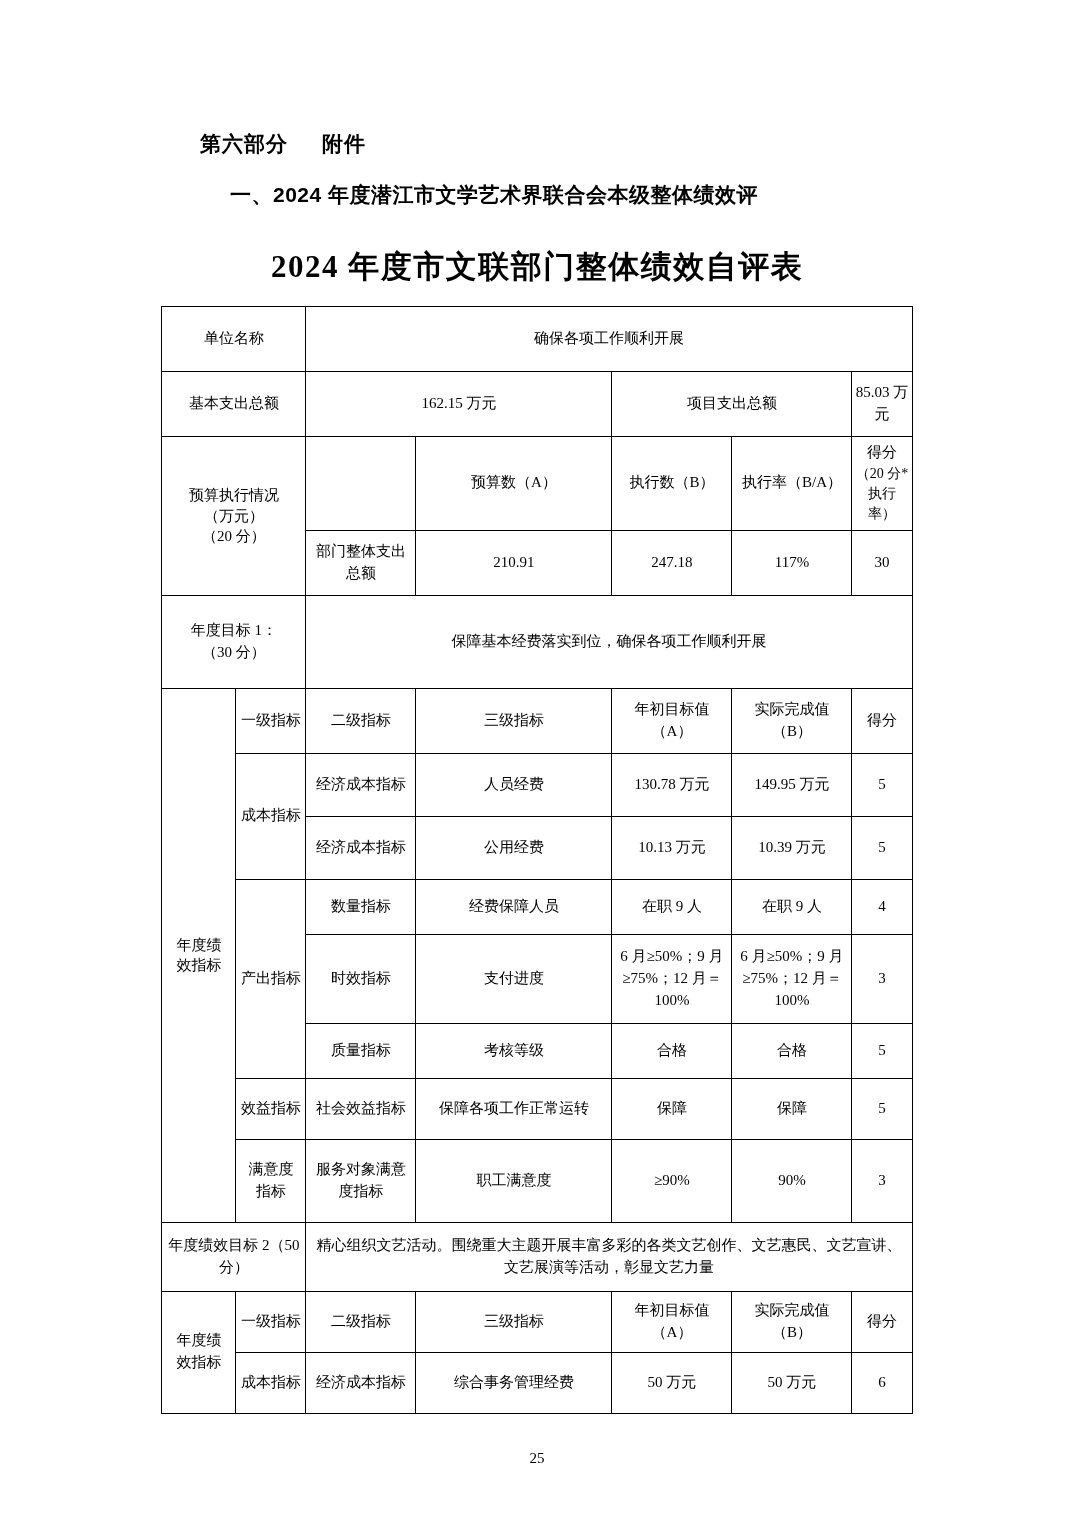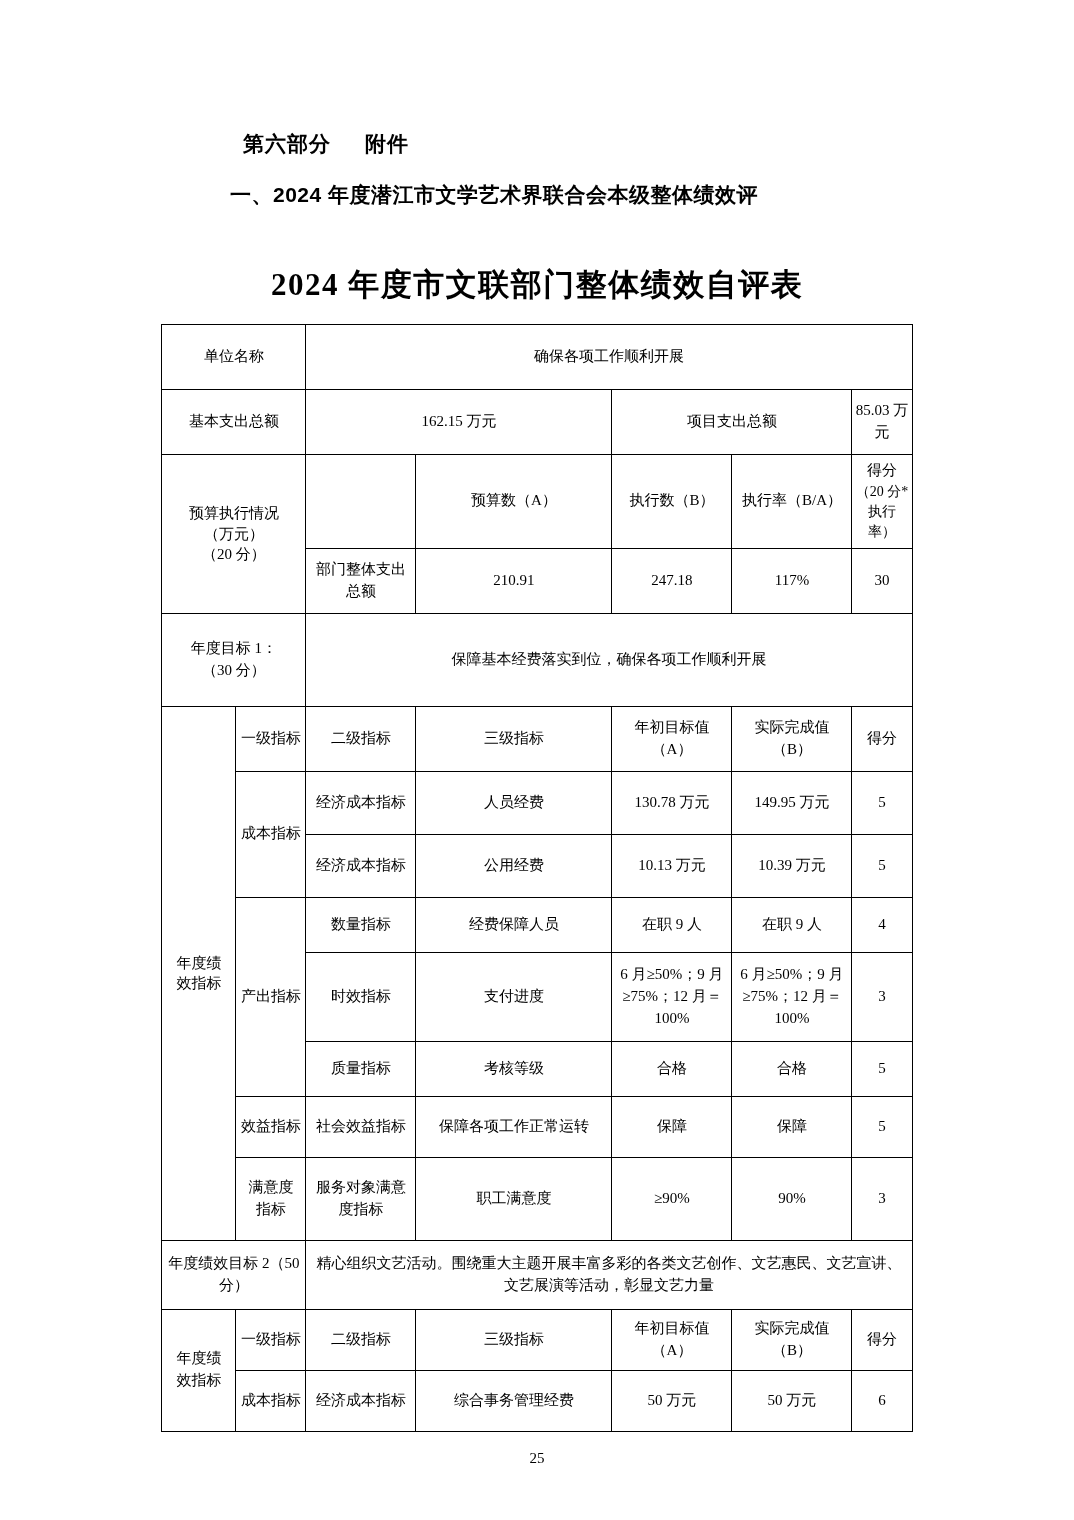--- a/index.html
+++ b/index.html
@@ -20,21 +20,21 @@
     width: 1074px;
     height: 1520px;
     box-sizing: border-box;
     padding: 130px 140px 0 140px;
   }
   .heading-1 {
     font-family: "Liberation Sans", sans-serif;
     font-weight: bold;
     font-size: 21px;
     letter-spacing: 1px;
-    margin: 0 0 0 103px;
+    margin: 0 0 0 60px;
   }
   .heading-1 .gap {
     display: inline-block;
     width: 34px;
   }
   .heading-2 {
     font-family: "Liberation Sans", sans-serif;
     font-weight: bold;
     font-size: 21px;
     line-height: 46px;
@@ -47,21 +47,21 @@
     font-size: 21px;
     margin: 6px 0 0 20px;
     letter-spacing: 0.5px;
   }
   .table-title {
     text-align: center;
     font-size: 31px;
     font-weight: bold;
     font-family: "Liberation Serif", serif;
     letter-spacing: 1.5px;
-    margin: 46px 0 18px 0;
+    margin: 28px 0 18px 0;
   }
   table.perf {
     border-collapse: collapse;
     width: 664px;
     margin: 0 auto;
     table-layout: fixed;
   }
   table.perf td {
     border: 1px solid #000000;
     text-align: center;

